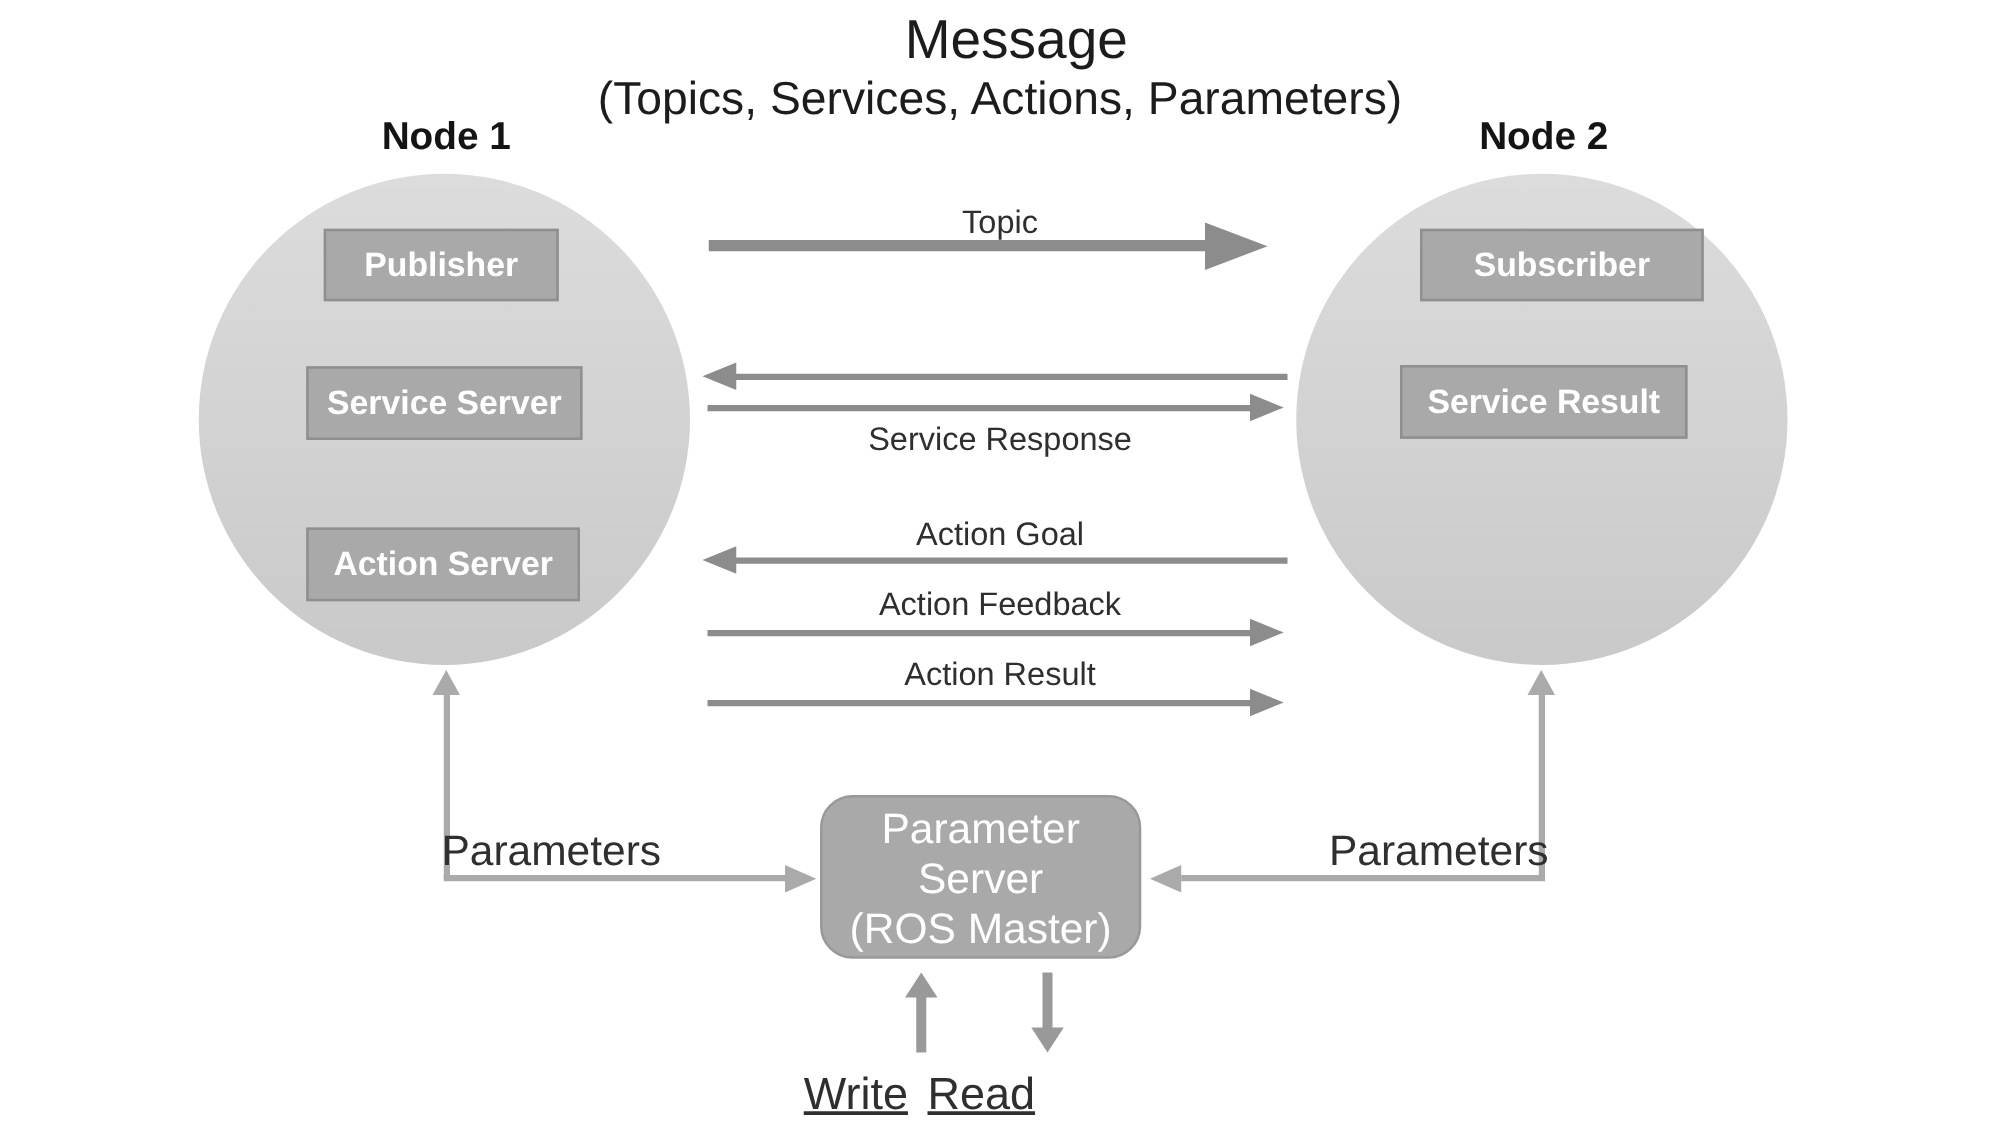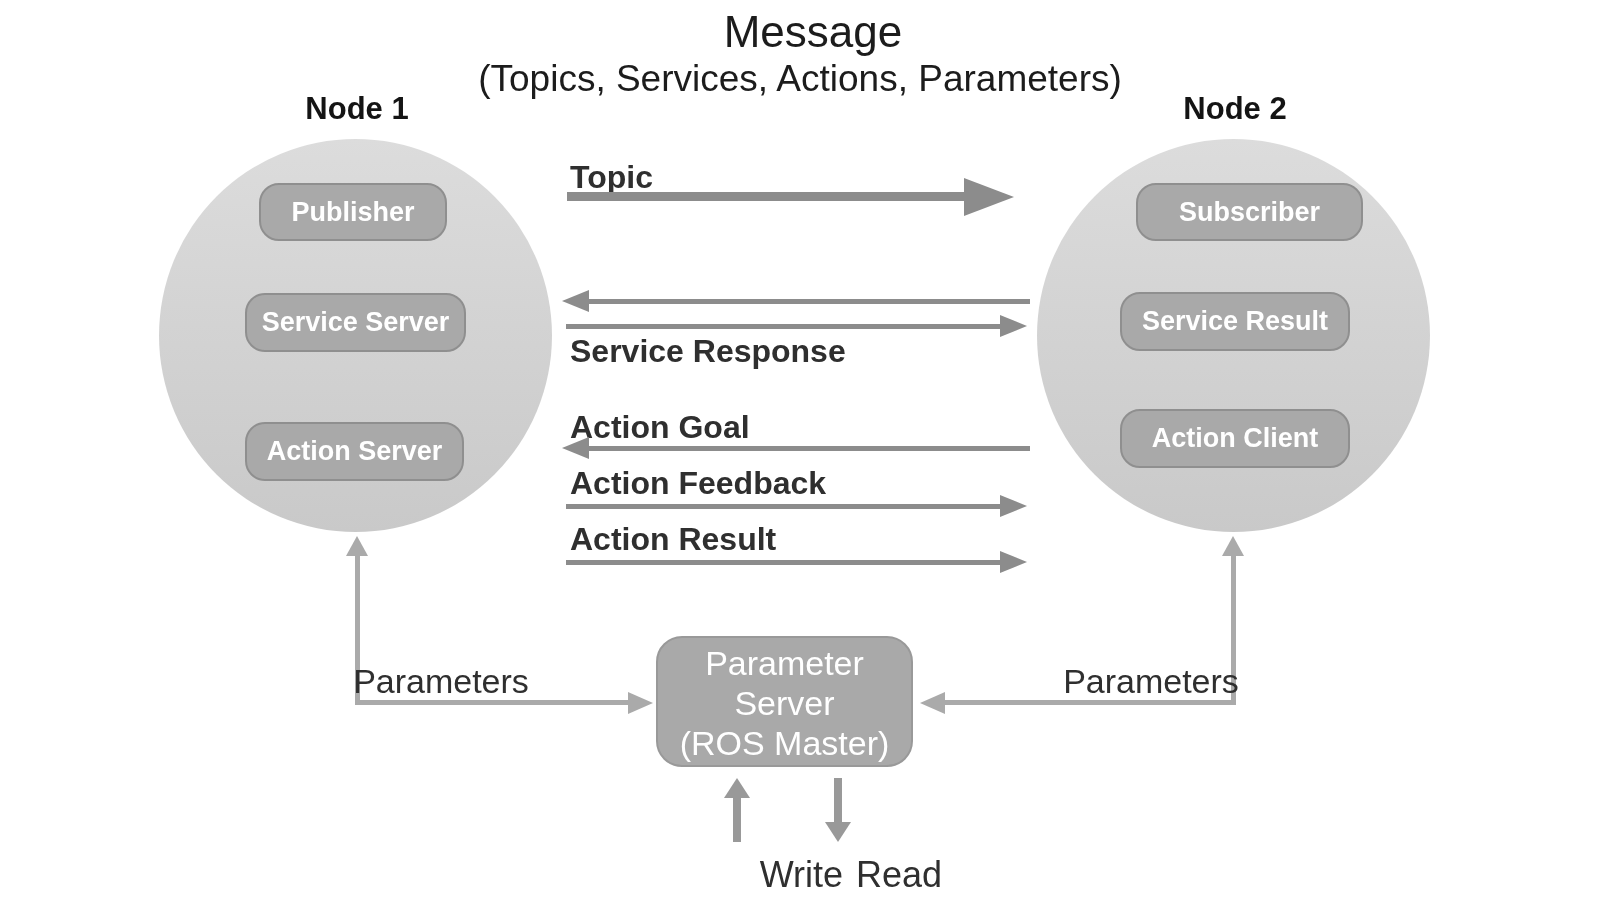--- a/index.html
+++ b/index.html
@@ -20,27 +20,27 @@
   
   .node-circle{
     width:393px;height:393px;border-radius:50%;
     background:linear-gradient(180deg,var(--node-fill-top,#dcdcdc) 0%,var(--node-fill,#c9c9c9) 100%);
   }
 
   
   .nbox{
     background:var(--box-fill,#a9a9a9);
     border:2px solid var(--box-border,#8f8f8f);
-    border-radius:20px;box-sizing:border-box;
+    border-radius:0;box-sizing:border-box;
     color:var(--box-text,#ffffff);font-weight:bold;font-size:27px;
     display:flex;align-items:center;justify-content:center;
   }
 
   
-  .alabel{left:570px;width:460px;font-size:32px;line-height:33px;color:var(--label-text,#2f2f2f);text-align:left;font-weight:bold;}
+  .alabel{left:570px;width:460px;font-size:26px;line-height:33px;color:var(--label-text,#2f2f2f);text-align:center;}
 
   
   .shaft{background:var(--arrow,#8c8c8c);}
   .cshaft{background:var(--connector,#aaaaaa);}
   .wshaft{background:var(--wr-arrow,#999999);}
 
   
   .tri{width:0;height:0;}
   .tri.big-right{border-top:19px solid transparent;border-bottom:19px solid transparent;border-left:50px solid var(--arrow,#8c8c8c);}
   .tri.right{border-top:11px solid transparent;border-bottom:11px solid transparent;border-left:27px solid var(--arrow,#8c8c8c);}
@@ -55,41 +55,40 @@
   .plabel{width:200px;font-size:34px;line-height:34px;color:var(--label-text,#2f2f2f);text-align:center;}
 
   
   .ps-box{
     left:656px;top:636px;width:257px;height:131px;box-sizing:border-box;
     background:var(--box-fill,#a9a9a9);border:2px solid #999999;border-radius:26px;
     color:var(--box-text,#ffffff);font-size:34px;line-height:40px;text-align:center;
     padding-top:5px;
   }
 
-  .wr-label{width:200px;font-size:36px;line-height:38px;color:var(--label-text,#2f2f2f);text-align:right;}
+  .wr-label{width:200px;font-size:36px;line-height:38px;color:var(--label-text,#2f2f2f);text-align:left;text-decoration:underline;}
 </style>
 </head>
 <body>
 
 <div id="stage">
 
   <div class="abs ctr title-line1">Message</div>
   <div class="abs ctr title-line2">(Topics, Services, Actions, Parameters)</div>
 
   <div class="abs ctr node-label" style="left:257px;top:92px;">Node 1</div>
   <div class="abs node-circle" style="left:159px;top:139px;"></div>
   <div class="abs nbox" style="left:259px;top:183px;width:188px;height:58px;">Publisher</div>
   <div class="abs nbox" style="left:245px;top:293px;width:221px;height:59px;">Service Server</div>
   <div class="abs nbox" style="left:245px;top:422px;width:219px;height:59px;">Action Server</div>
 
   <div class="abs ctr node-label" style="left:1135px;top:92px;">Node 2</div>
   <div class="abs node-circle" style="left:1037px;top:139px;"></div>
   <div class="abs nbox" style="left:1136px;top:183px;width:227px;height:58px;">Subscriber</div>
   <div class="abs nbox" style="left:1120px;top:292px;width:230px;height:59px;">Service Result</div>
-  <div class="abs nbox" style="left:1120px;top:409px;width:230px;height:59px;">Action Client</div>
 
   <div class="abs alabel" style="top:161px;">Topic</div>
   <div>
     <div class="abs shaft" style="left:567px;top:192px;width:399px;height:9px;"></div>
     <div class="abs tri big-right" style="left:964px;top:178px;"></div>
   </div>
 
   <div>
     <div class="abs shaft" style="left:588px;top:299px;width:442px;height:5px;"></div>
     <div class="abs tri left" style="left:562px;top:290px;"></div>

